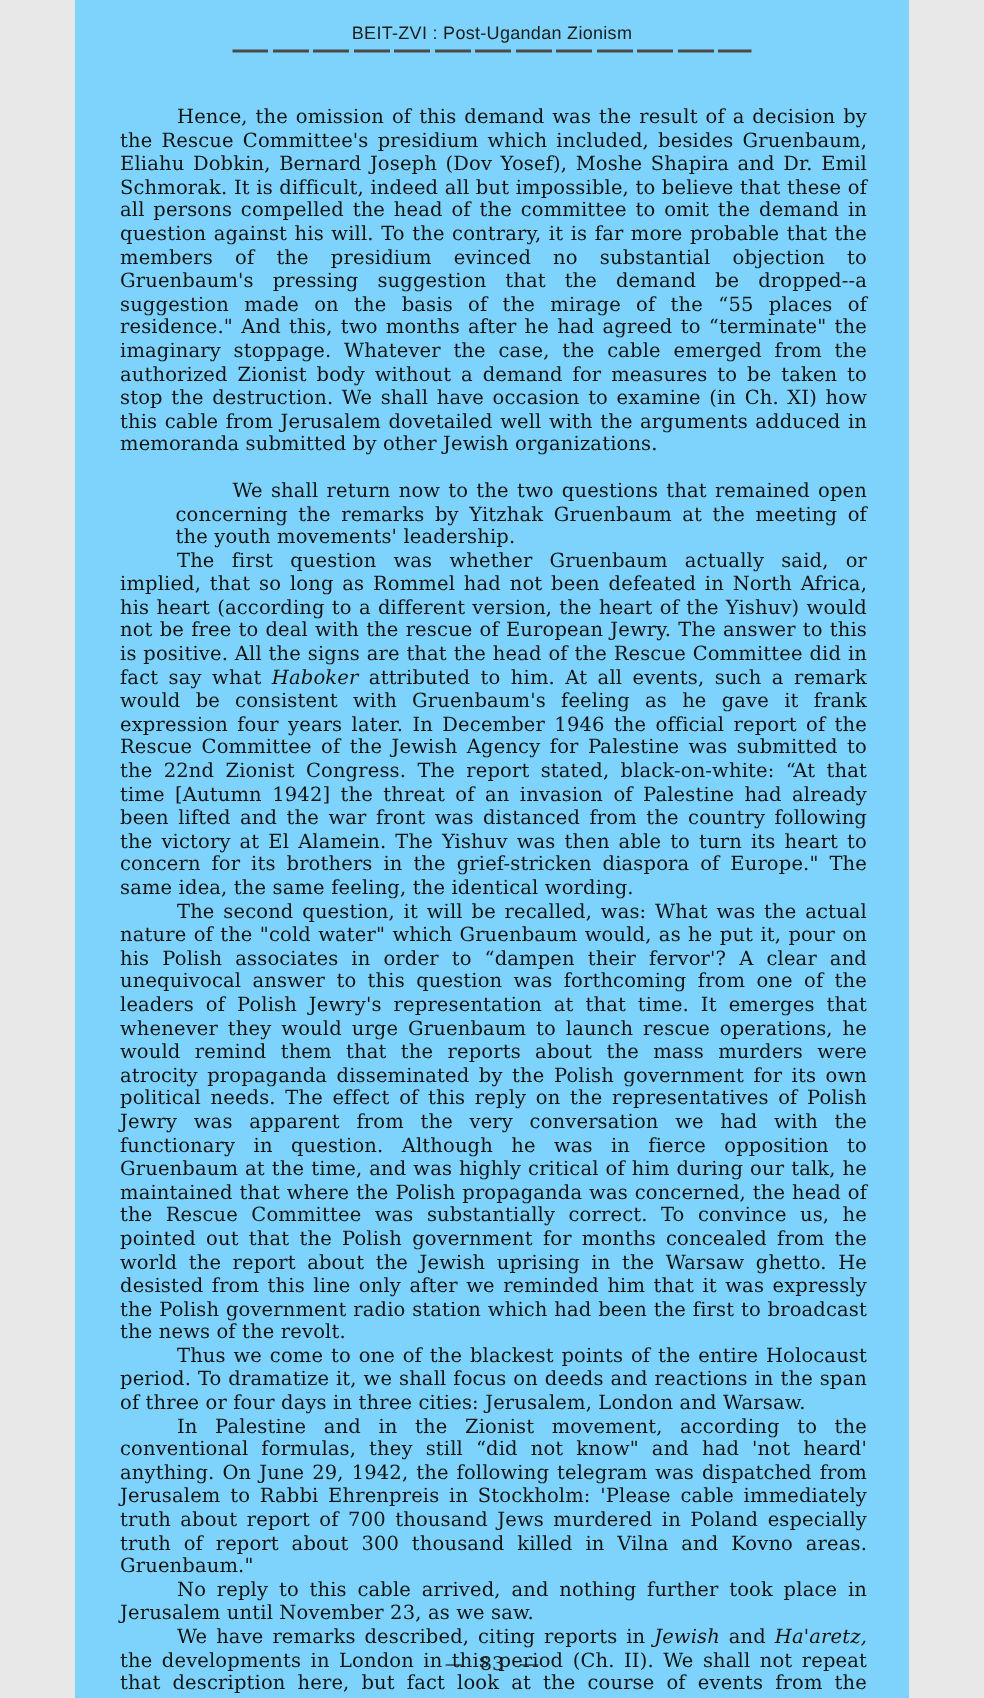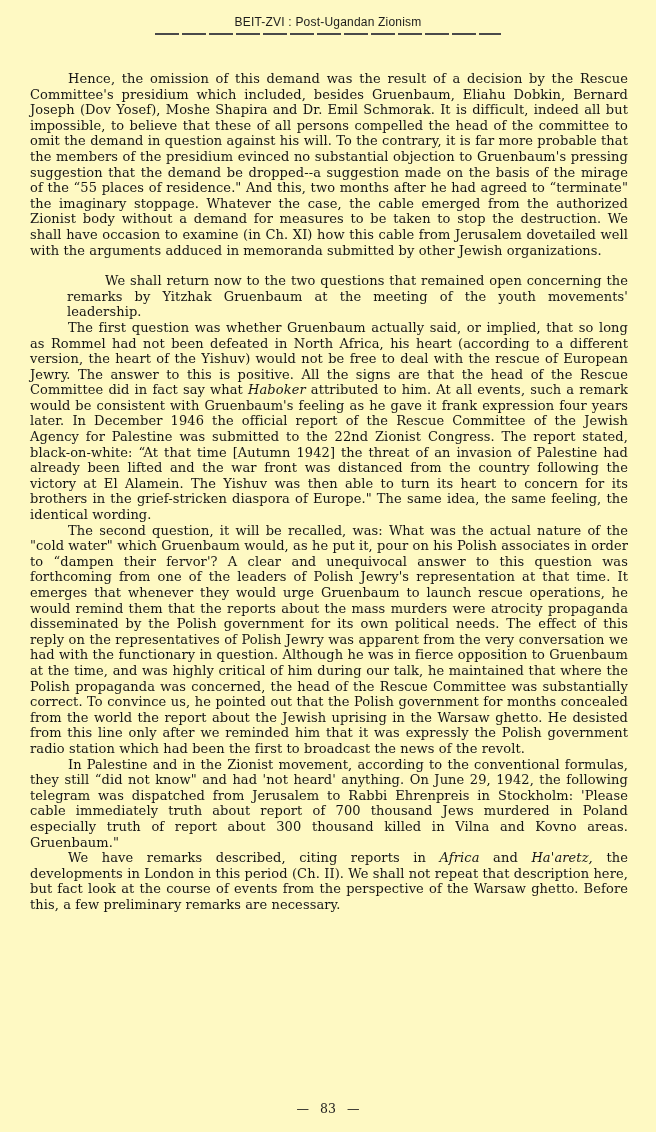--- a/index.html
+++ b/index.html
@@ -1,21 +1,21 @@
 <!DOCTYPE html>
 <html><head>
 <meta charset="utf-8">
 <style>
   html, body { margin: 0; padding: 0; background: #e8e8e8; }
   .page {
     position: relative;
-    width: 656px;
+    width: 556px;
     height: 1132px;
     margin: 0 auto;
-    background: #fef9c3;
+    background: #7dd3fc;
     overflow: hidden;
     font-family: "DejaVu Serif", serif;
     color: #141414;
   }
   .page-header {
     padding-top: 15px;
     text-align: center;
   }
   .running-title {
     font-family: "Liberation Sans", sans-serif;
@@ -64,21 +64,23 @@
   <header class="page-header">
     <div class="running-title">BEIT-ZVI : Post-Ugandan Zionism</div>
     <div class="header-rule"></div>
   </header>
 
   <main class="body-text">
       <p><span>Hence, the omission of this demand was the result of a decision by the Rescue Committee's presidium which included, besides Gruenbaum, Eliahu Dobkin, Bernard Joseph (Dov Yosef), Moshe Shapira and Dr. Emil Schmorak. It is difficult, indeed all but impossible, to believe that these of all persons compelled the head of the committee to omit the demand in question against his will. To the contrary, it is far more probable that the members of the presidium evinced no substantial objection to Gruenbaum's pressing suggestion that the demand be dropped--a suggestion made on the basis of the mirage of the “55 places of residence." And this, two months after he had agreed to “terminate" the imaginary stoppage. Whatever the case, the cable emerged from the authorized Zionist body without a demand for measures to be taken to stop the destruction. We shall have occasion to examine (in Ch. XI) how this cable from Jerusalem dovetailed well with the arguments adduced in memoranda submitted by other Jewish organizations.</span></p>
       <p class="gap"><span>We shall return now to the two questions that remained open concerning the remarks by Yitzhak Gruenbaum at the meeting of the youth movements' leadership.</span></p>
       <p><span>The first question was whether Gruenbaum actually said, or implied, that so long as Rommel had not been defeated in North Africa, his heart (according to a different version, the heart of the Yishuv) would not be free to deal with the rescue of European Jewry. The answer to this is positive. All the signs are that the head of the Rescue Committee did in fact say what </span><i>Haboker</i><span> attributed to him. At all events, such a remark would be consistent with Gruenbaum's feeling as he gave it frank expression four years later. In December 1946 the official report of the Rescue Committee of the Jewish Agency for Palestine was submitted to the 22nd Zionist Congress. The report stated, black-on-white: “At that time [Autumn 1942] the threat of an invasion of Palestine had already been lifted and the war front was distanced from the country following the victory at El Alamein. The Yishuv was then able to turn its heart to concern for its brothers in the grief-stricken diaspora of Europe." The same idea, the same feeling, the identical wording.</span></p>
       <p><span>The second question, it will be recalled, was: What was the actual nature of the "cold water" which Gruenbaum would, as he put it, pour on his Polish associates in order to “dampen their fervor'? A clear and unequivocal answer to this question was forthcoming from one of the leaders of Polish Jewry's representation at that time. It emerges that whenever they would urge Gruenbaum to launch rescue operations, he would remind them that the reports about the mass murders were atrocity propaganda disseminated by the Polish government for its own political needs. The effect of this reply on the representatives of Polish Jewry was apparent from the very conversation we had with the functionary in question. Although he was in fierce opposition to Gruenbaum at the time, and was highly critical of him during our talk, he maintained that where the Polish propaganda was concerned, the head of the Rescue Committee was substantially correct. To convince us, he pointed out that the Polish government for months concealed from the world the report about the Jewish uprising in the Warsaw ghetto. He desisted from this line only after we reminded him that it was expressly the Polish government radio station which had been the first to broadcast the news of the revolt.</span></p>
+      <p><span>Thus we come to one of the blackest points of the entire Holocaust period. To dramatize it, we shall focus on deeds and reactions in the span of three or four days in three cities: Jerusalem, London and Warsaw.</span></p>
       <p><span>In Palestine and in the Zionist movement, according to the conventional formulas, they still “did not know" and had 'not heard' anything. On June 29, 1942, the following telegram was dispatched from Jerusalem to Rabbi Ehrenpreis in Stockholm: 'Please cable immediately truth about report of 700 thousand Jews murdered in Poland especially truth of report about 300 thousand killed in Vilna and Kovno areas. Gruenbaum."</span></p>
-      <p><span>We have remarks described, citing reports in </span><i>Africa</i><span> and </span><i>Ha'aretz,</i><span> the developments in London in this period (Ch. II). We shall not repeat that description here, but fact look at the course of events from the perspective of the Warsaw ghetto. Before this, a few preliminary remarks are necessary.</span></p>
+      <p><span>No reply to this cable arrived, and nothing further took place in Jerusalem until November 23, as we saw.</span></p>
+      <p><span>We have remarks described, citing reports in </span><i>Jewish</i><span> and </span><i>Ha'aretz,</i><span> the developments in London in this period (Ch. II). We shall not repeat that description here, but fact look at the course of events from the perspective of the Warsaw ghetto. Before this, a few preliminary remarks are necessary.</span></p>
     </main>
 
   <footer class="page-footer">
     <span class="dash">—</span><span>83</span><span class="dash">—</span>
   </footer>
 
 </div>
 
 </body></html>

